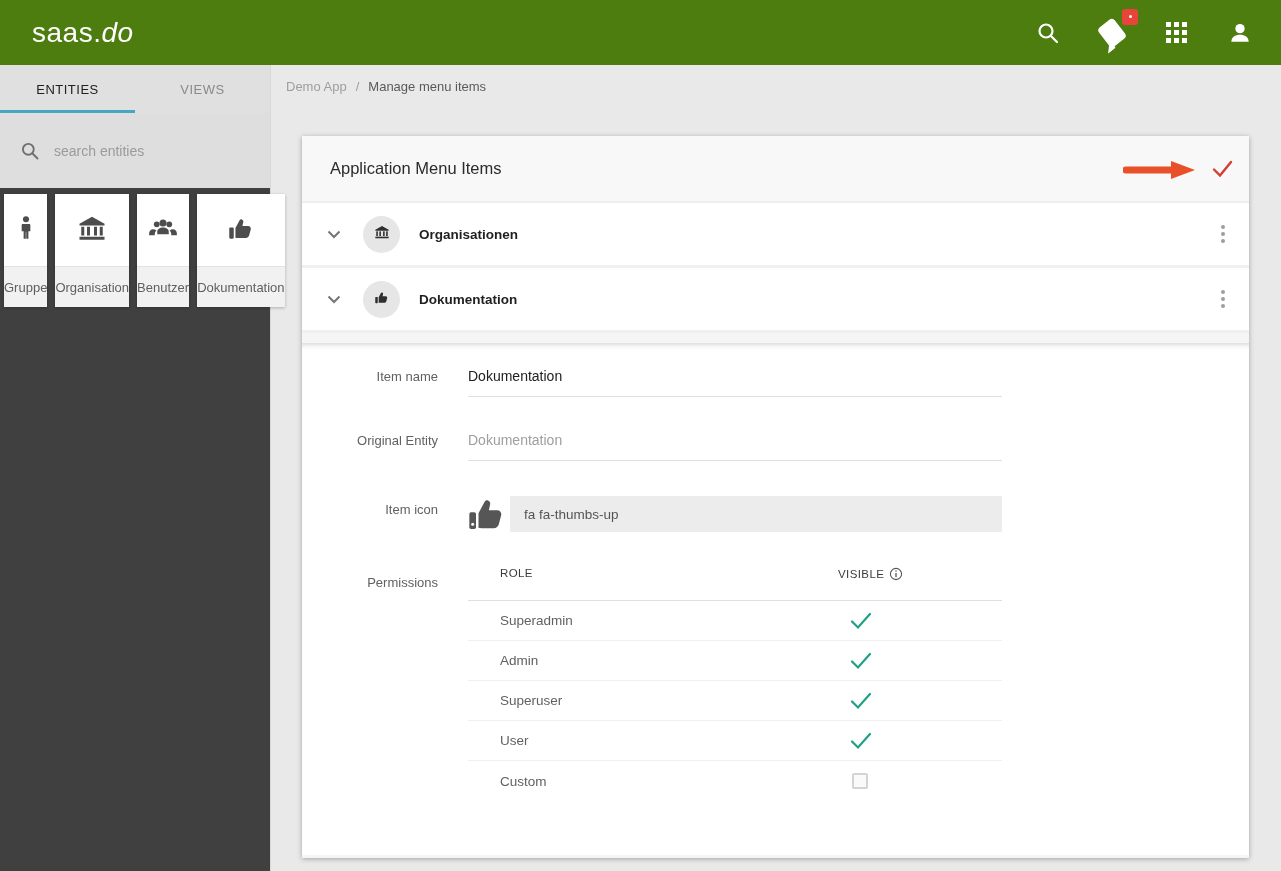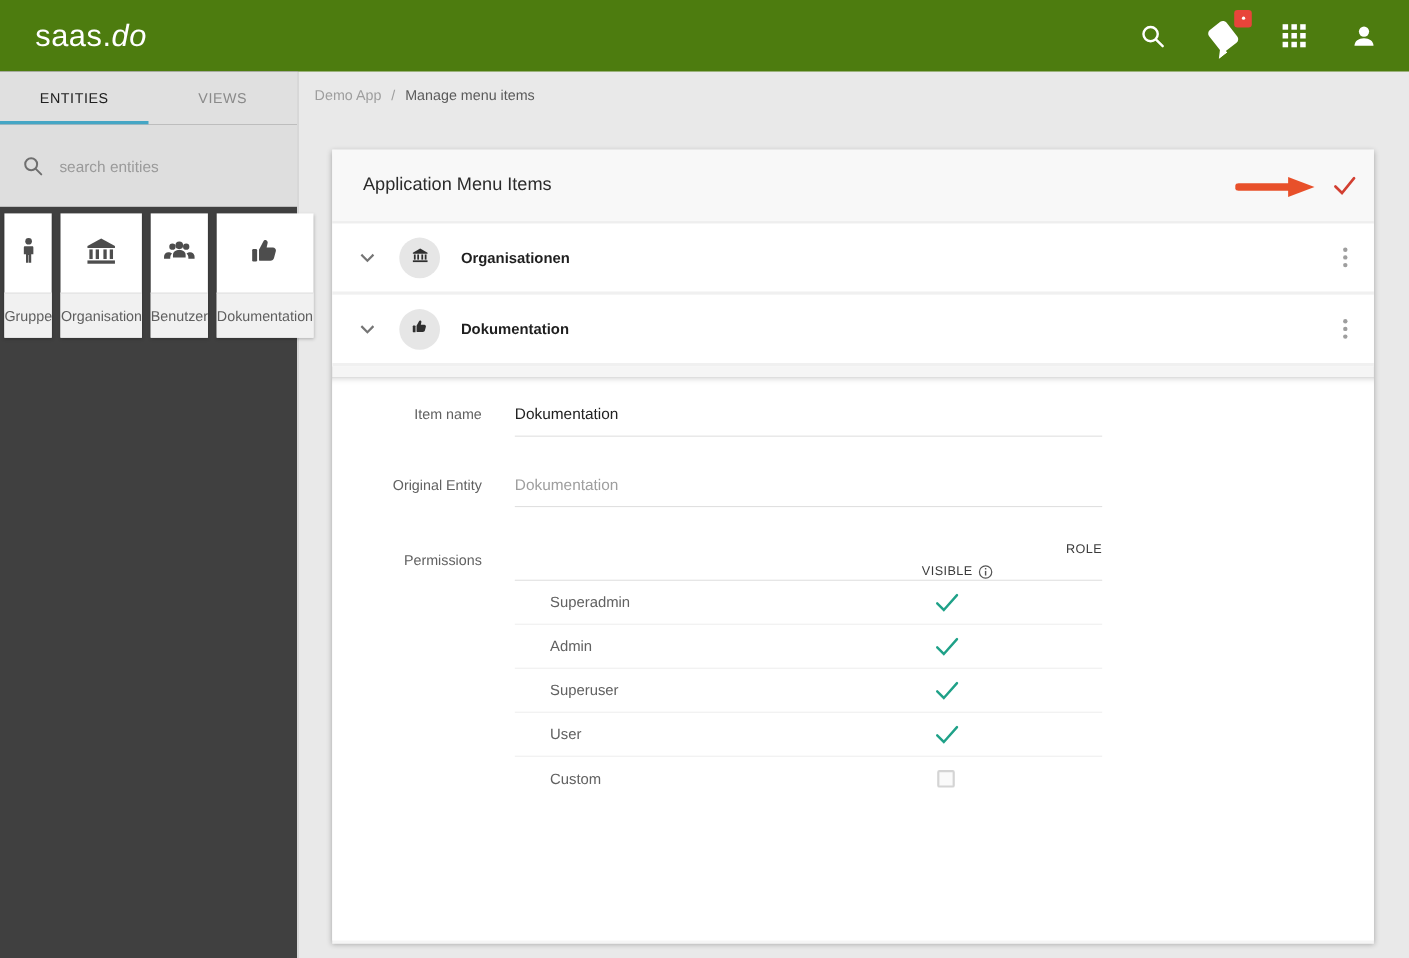--- a/index.html
+++ b/index.html
@@ -114,22 +114,22 @@
   .mt32 { margin-top:33px; }
   .icon-field { display:flex; align-items:center; }
   .icon-preview { color:#565656; margin-left:-4px; width:44px; display:flex; justify-content:center; }
   .icon-box-input {
     flex:1; height:36px; background:#ececec; border:none; outline:none;
     font-size:13.5px; color:#555; padding:0 14px; margin-left:2px;
     font-family:"Liberation Sans", sans-serif;
   }
   .perm-table { width:534px; }
   .perm-head {
-    display:flex; align-items:flex-end; height:34px; border-bottom:1px solid #e0e0e0;
-    font-size:11.5px; color:#3c3c3c; letter-spacing:.4px;flex-direction:column;
+    display:flex; align-items:flex-start; height:34px; border-bottom:1px solid #e0e0e0;
+    font-size:11.5px; color:#3c3c3c; letter-spacing:.4px;
   }
   .col-role { flex:1; padding-left:32px; }
   .col-visible { width:164px; display:flex; align-items:center; gap:5px; }
   .perm-row { display:flex; align-items:center; height:40px; border-bottom:1px solid #efefef; }
   .perm-row:last-child { border-bottom:none; }
   .perm-row .col-role { font-size:13.5px; color:#616161; }
   .checkmark { padding-left:12px; display:flex; cursor:pointer; }
   .checkbox-empty {
     margin-left:14px; width:16px; height:16px; background:#fafafa;
     border:2px solid #d4d4d4; border-radius:2px; cursor:pointer;
@@ -323,20 +323,33 @@
       </div>
     </div>
 
     <div class="form-row mt28">
       <div class="form-label">Original Entity</div>
       <div class="form-field">
         <input class="line-input ghost" placeholder="Dokumentation" style="">
       </div>
     </div>
 
+    <div class="form-row mt32">
+      <div class="form-label">Item icon</div>
+      <div class="form-field icon-field">
+        <span class="icon-preview">
+          <svg width="40" height="40" viewBox="0 0 24 24" fill="currentColor">
+              <rect x="2" y="11" width="4" height="10" rx="1"></rect>
+              <circle cx="4" cy="18.2" r="0.9" fill="#fff"></circle>
+              <path d="M7.5 20.2V11.6l3.6-6.8c.4-.8 1.3-1.2 2.1-.9 1 .3 1.5 1.3 1.3 2.3l-.8 3.6h5.1c1.6 0 2.7 1.5 2.3 3l-1.4 5.3c-.3 1.4-1.6 2.4-3 2.4H9.4c-.7 0-1.4-.1-1.9-.3z"></path>
+            </svg>
+        </span>
+        <input class="icon-box-input" value="fa fa-thumbs-up" style="">
+      </div>
+    </div>
 
     <div class="form-row mt32">
       <div class="form-label">Permissions</div>
       <div class="perm-table">
         <div class="perm-head">
           <div class="col-role">ROLE</div>
           <div class="col-visible">
             <span>VISIBLE</span>
             <span class="info-badge">
               <svg width="14" height="14" viewBox="0 0 14 14">

